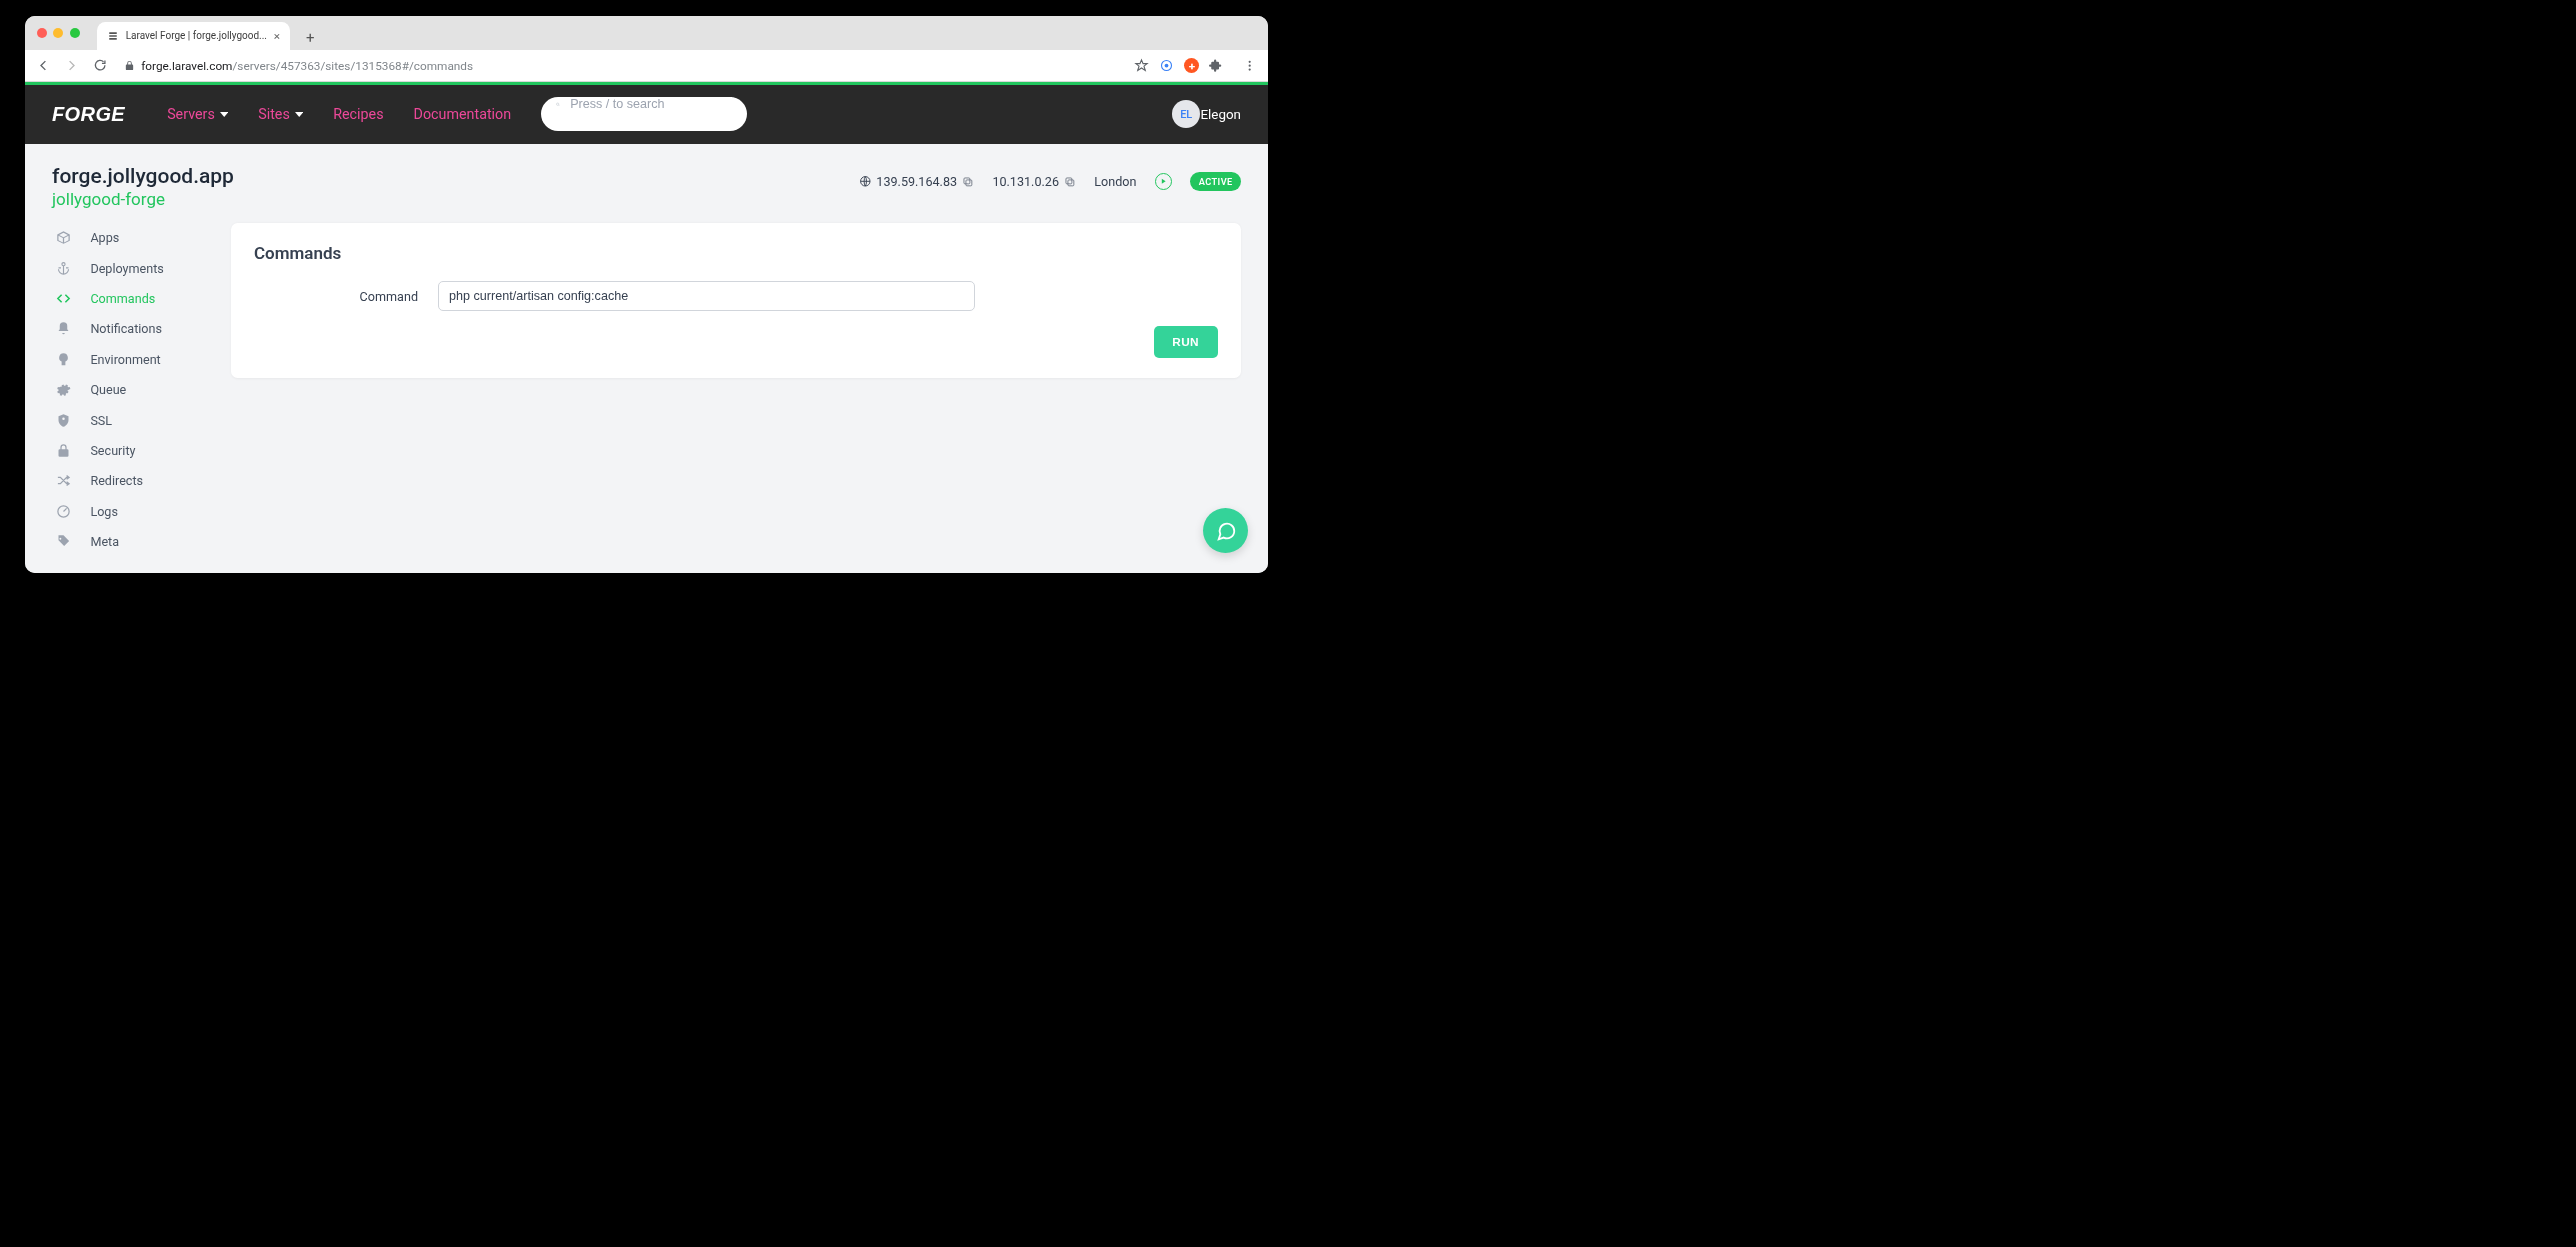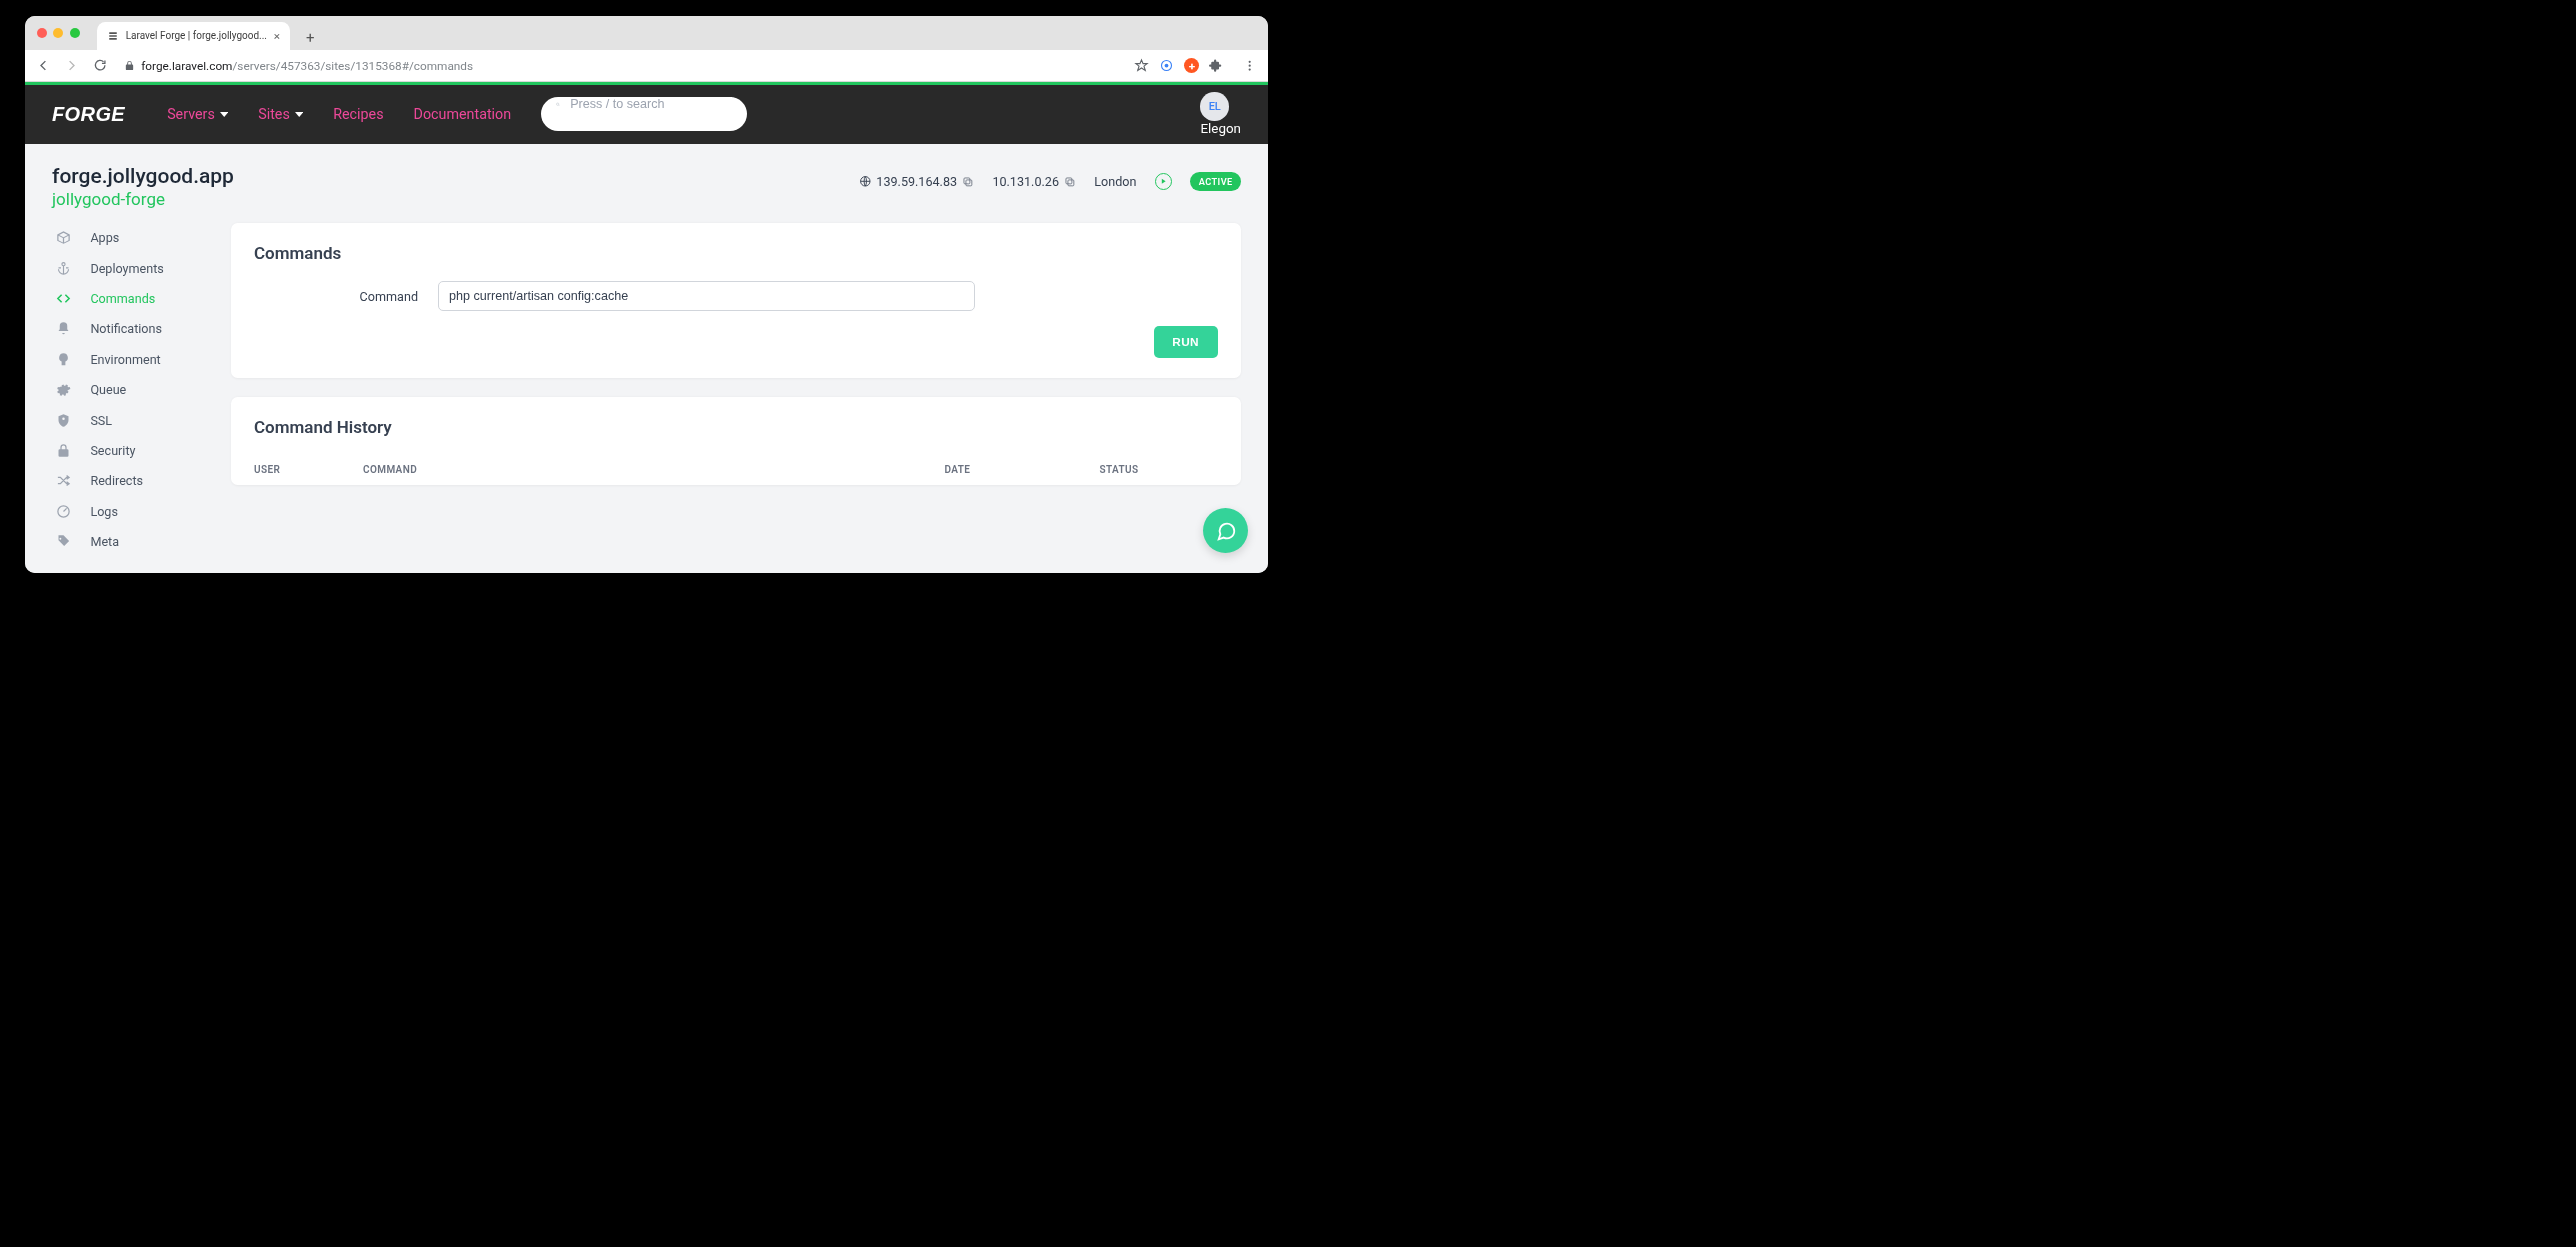--- a/index.html
+++ b/index.html
@@ -37,21 +37,21 @@
     .green-stripe { height: 2.5px; background: #22c55e; }
     
     
     .app-header { background: #292929; height: 59px; display: flex; align-items: center; padding: 0 27px; }
     .logo { color: #fff; font-weight: 800; font-size: 20px; font-style: italic; letter-spacing: 0.4px; margin-right: 42px; font-family: Arial, sans-serif;}
     .main-nav { display: flex; gap: 30px; align-items: center; }
     .nav-item { color: #ec4899; font-size: 14.3px; font-weight: 400; cursor: pointer; display: flex; align-items: center; gap: 5px; }
     .search-box { margin-left: 30px; background: #fff; border-radius: 20px; height: 34px; display: flex; align-items: flex-start; padding: 0 15px; gap: 10px; width: 206px; }
     .search-box input { border: none; outline: none; font-size: 12.6px; flex: 1; color: #333; }
     .search-box input::placeholder { color: #9ca3af; }
-    .header-right { margin-left: auto; display: flex; gap: 0; flex-direction: column; }
+    .header-right { margin-left: auto; display: flex; align-items: center; gap: 0; }
     .avatar { width: 28.5px; height: 28.5px; border-radius: 50%; background: #e5e7eb; color: #3b82f6; display: flex; align-items: center; justify-content: center; font-size: 11px; font-weight: 500; }
     .username { color: #fff; font-size: 13.4px; }
     
     
     .page { padding: 20px 27px; display: flex; flex-direction: column; flex: 1; overflow: auto;}
     .page-header { display: flex; align-items: flex-start; margin-bottom: 13.4px;}
     .page-titles h1 { font-size: 21px; font-weight: 500; color: #1f2937; margin-bottom: 1.7px;}
     .page-titles a { font-size: 17px; color: #22c55e; text-decoration: none; }
     .page-meta { margin-left: auto; display: flex; align-items: center; gap: 18.5px; font-size: 12.6px; color: #374151; padding-top:8.4px;}
     .meta-item { display: flex; align-items: center; gap: 5px; }
@@ -343,29 +343,20 @@
             <h2>Commands</h2>
             <div class="form-row">
               <div class="form-label">Command</div>
               <input class="form-input" type="text" value="php current/artisan config:cache" style="">
             </div>
             <div class="card-actions">
               <button class="btn-run">RUN</button>
             </div>
           </div>
 
-          <div class="card" style="padding-bottom:10px;">
-            <h2>Command History</h2>
-            <div class="history-header-row">
-              <div class="hh-user">USER</div>
-              <div class="hh-cmd">COMMAND</div>
-              <div class="hh-date">DATE</div>
-              <div class="hh-status">STATUS</div>
-            </div>
-          </div>
         </div>
       </div>
     </div>
   </div>
 
   <div class="help-btn">
     <svg width="22" height="22" viewBox="0 0 24 24">
         <path fill="none" stroke="#fff" stroke-width="2" d="M21 12a8 8 0 0 1-11.5 7.2L4 21l1.8-5.5A8 8 0 1 1 21 12z"></path>
       </svg>
   </div>

